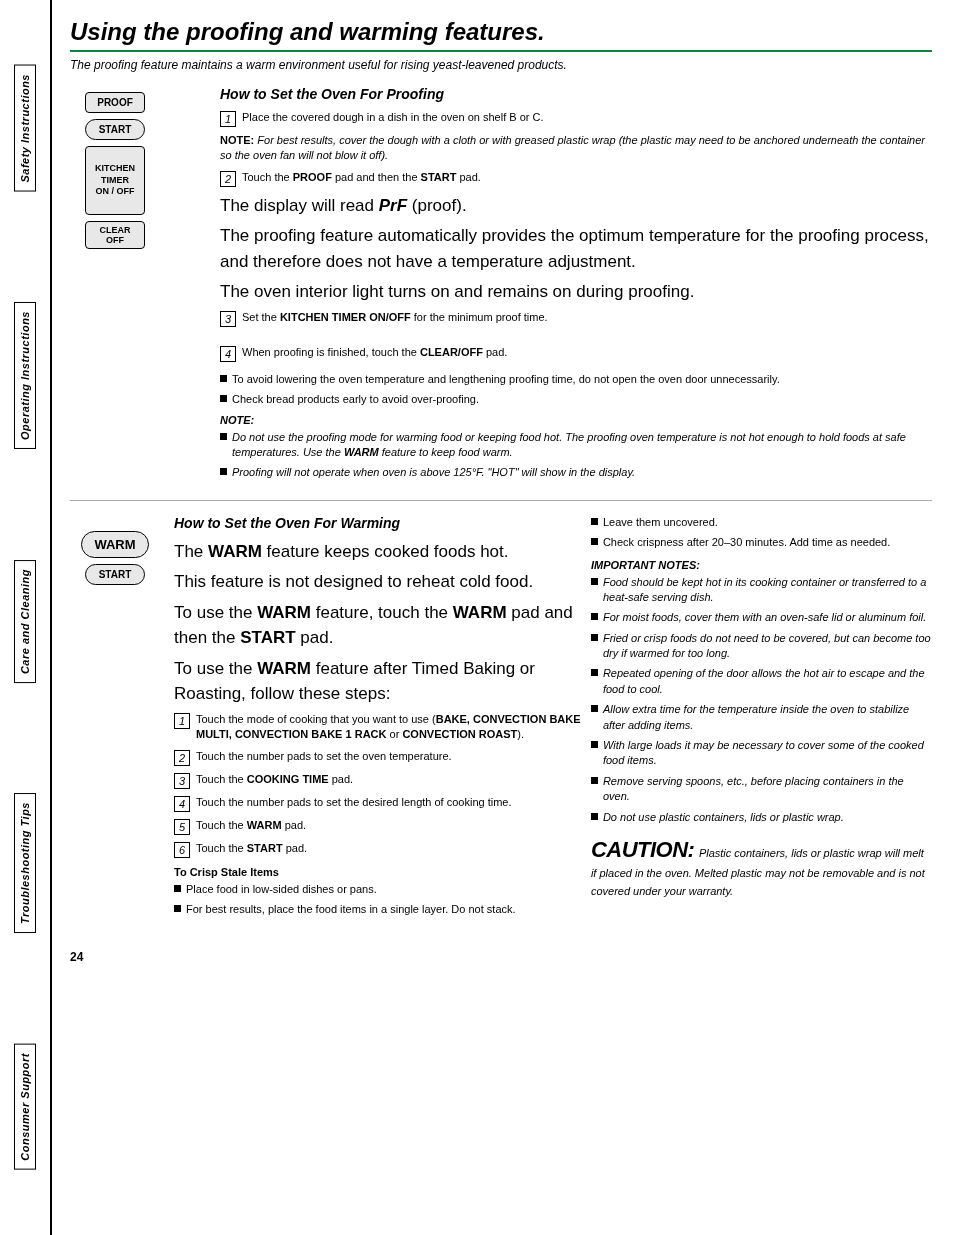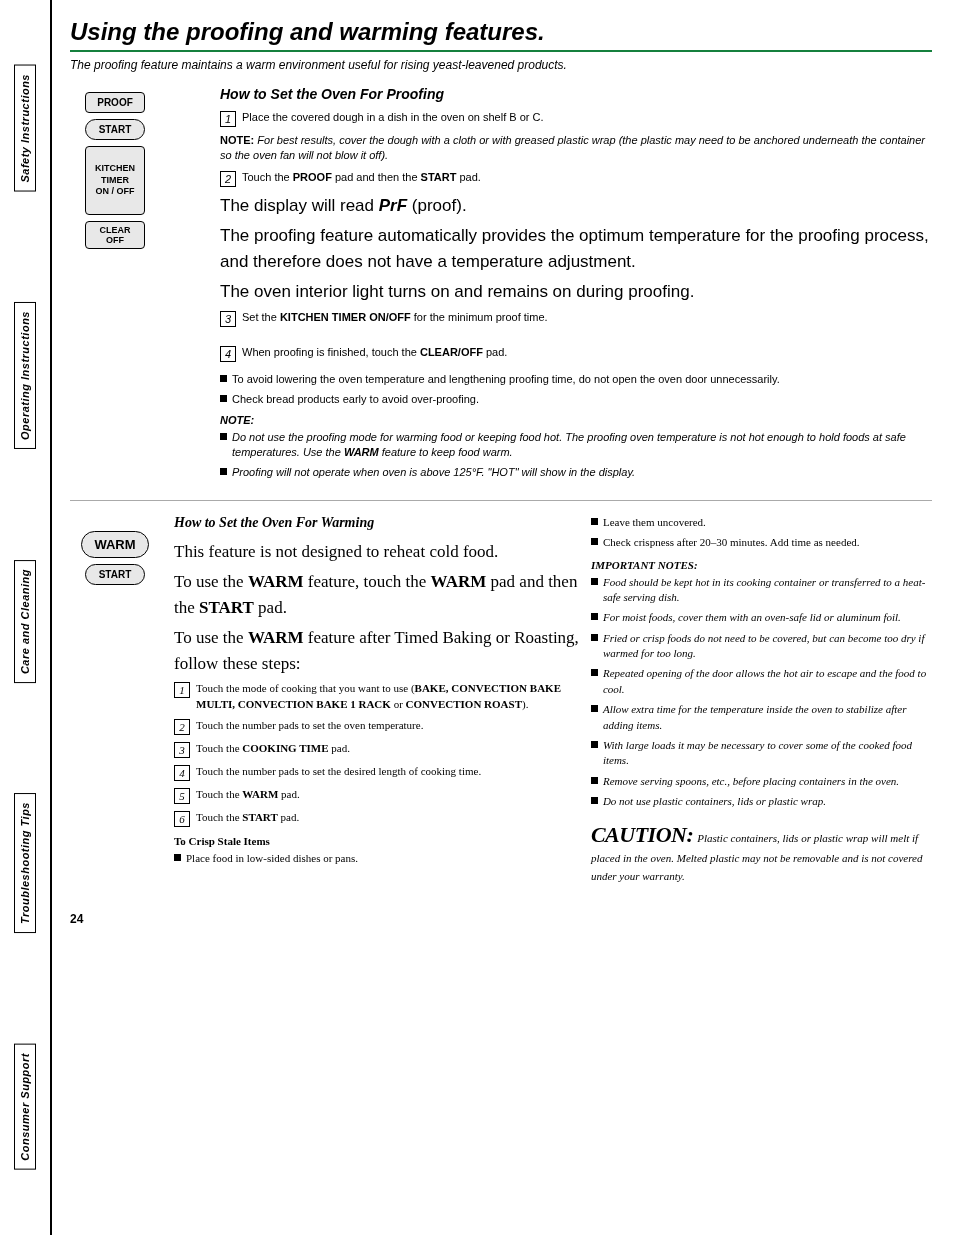--- a/index.html
+++ b/index.html
@@ -225,21 +225,20 @@
       font-weight: bold;
       font-style: italic;
     }
 
     
     .warming-body {
       flex: 1;
       display: flex;
       flex-direction: row;
       gap: 0;
-      font-family: Liberation Serif, serif;
     }
     .warming-col-left {
       flex: 1.1;
     }
     .warming-col-right {
       flex: 0.9;
     }
   </style>
 </head>
 <body>
@@ -341,20 +340,23 @@
     <div class="section-buttons">
       <div class="btn-panel rounded" style="font-size:13px; padding:5px 12px; margin-top:10px;">WARM</div>
       <div class="btn-panel start">START</div>
     </div>
 
     <div class="warming-body">
 
       <div class="warming-col-left">
         <div class="section-heading">How to Set the Oven For Warming</div>
 
+        <div class="body-text">
+          The <strong>WARM</strong> feature keeps cooked foods hot.
+        </div>
         <div class="body-text">This feature is not designed to reheat cold food.</div>
         <div class="body-text">
           To use the <strong>WARM</strong> feature, touch the <strong>WARM</strong> pad and then the <strong>START</strong> pad.
         </div>
         <div class="body-text">
           To use the <strong>WARM</strong> feature after Timed Baking or Roasting, follow these steps:
         </div>
 
         <div class="step-item">
           <div class="step-num">1</div>
@@ -393,20 +395,24 @@
             Touch the <strong>START</strong> pad.
           </div>
         </div>
 
         <div class="note-heading" style="font-style:normal; font-size:11px; margin-top:8px;">To Crisp Stale Items</div>
 
         <div class="bullet-item">
           <div class="bullet-square"></div>
           <div class="bullet-text">Place food in low-sided dishes or pans.</div>
         </div>
+        <div class="bullet-item">
+          <div class="bullet-square"></div>
+          <div class="bullet-text">For best results, place the food items in a single layer. Do not stack.</div>
+        </div>
       </div>
 
       <div class="warming-col-right">
         <div class="bullet-item">
           <div class="bullet-square"></div>
           <div class="bullet-text">Leave them uncovered.</div>
         </div>
         <div class="bullet-item">
           <div class="bullet-square"></div>
           <div class="bullet-text">Check crispness after 20–30 minutes. Add time as needed.</div>

